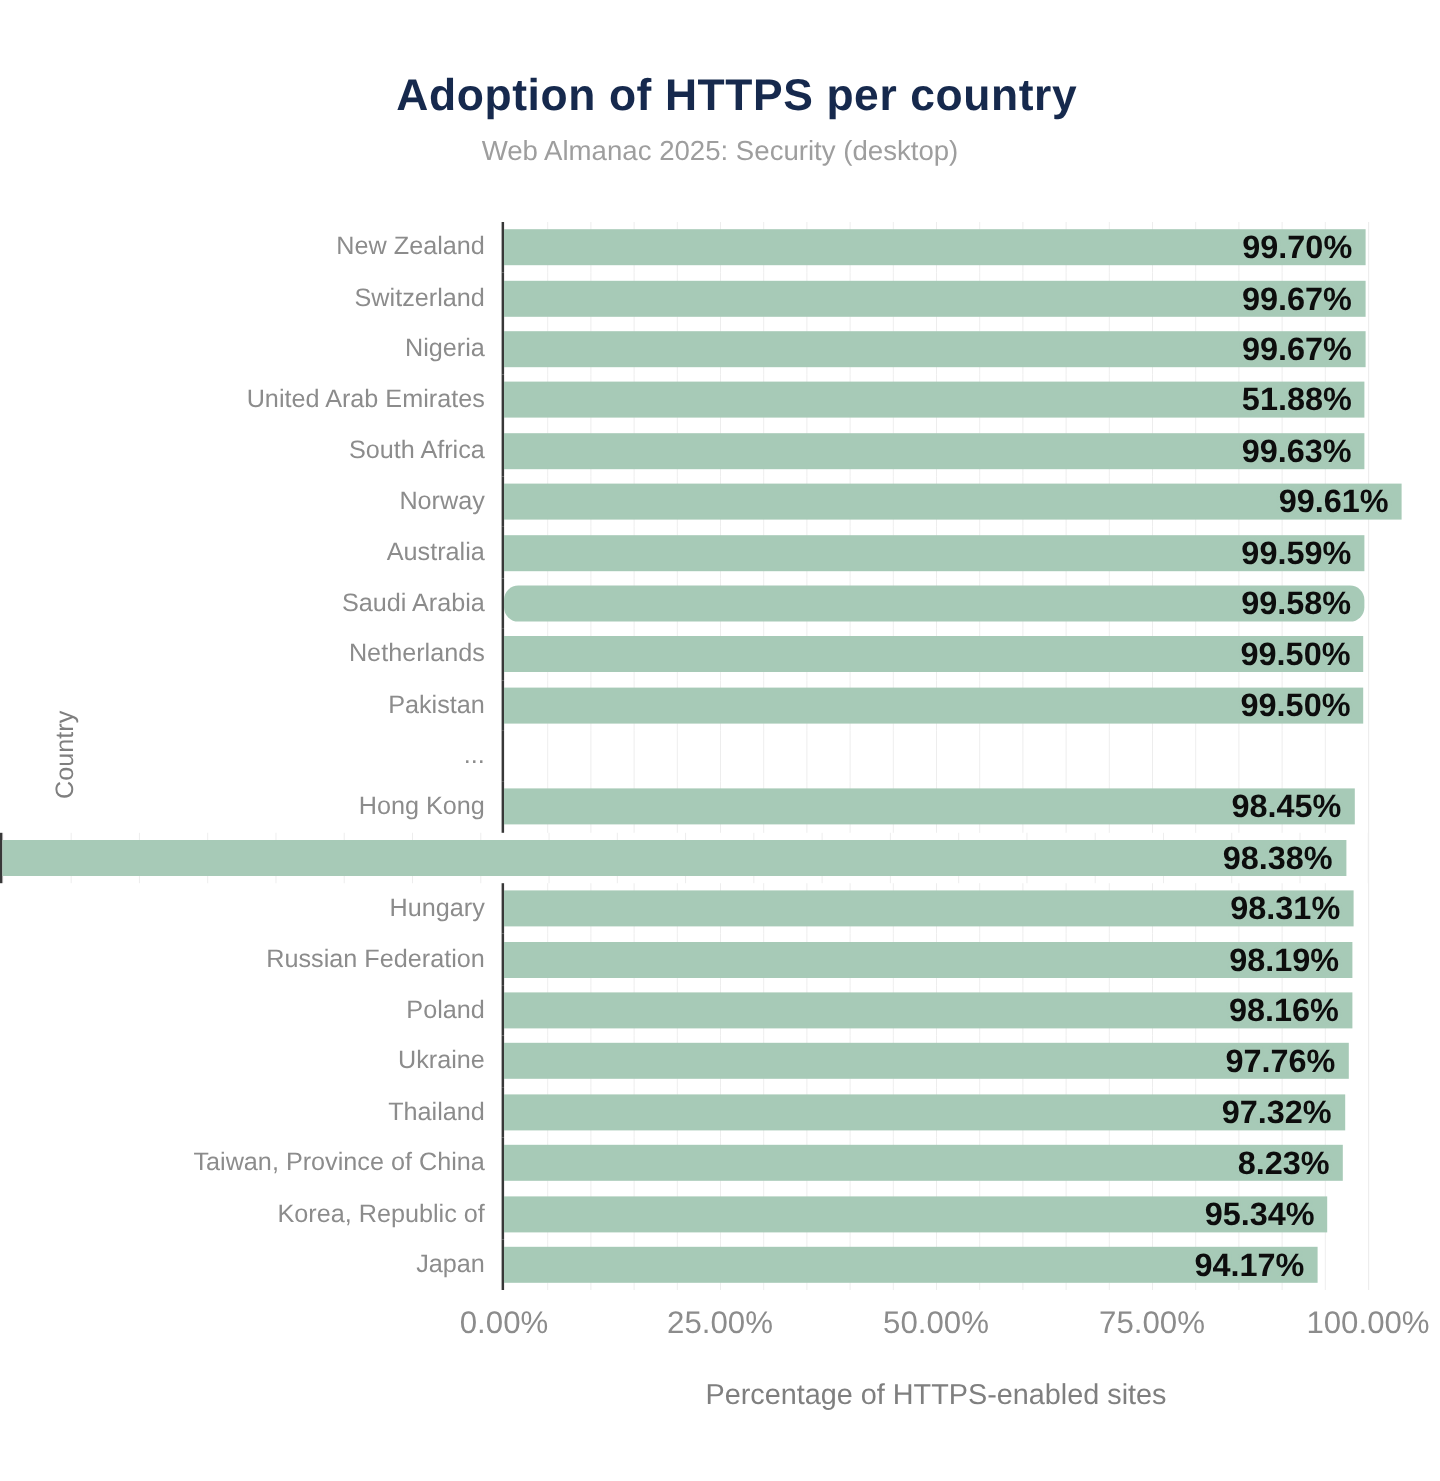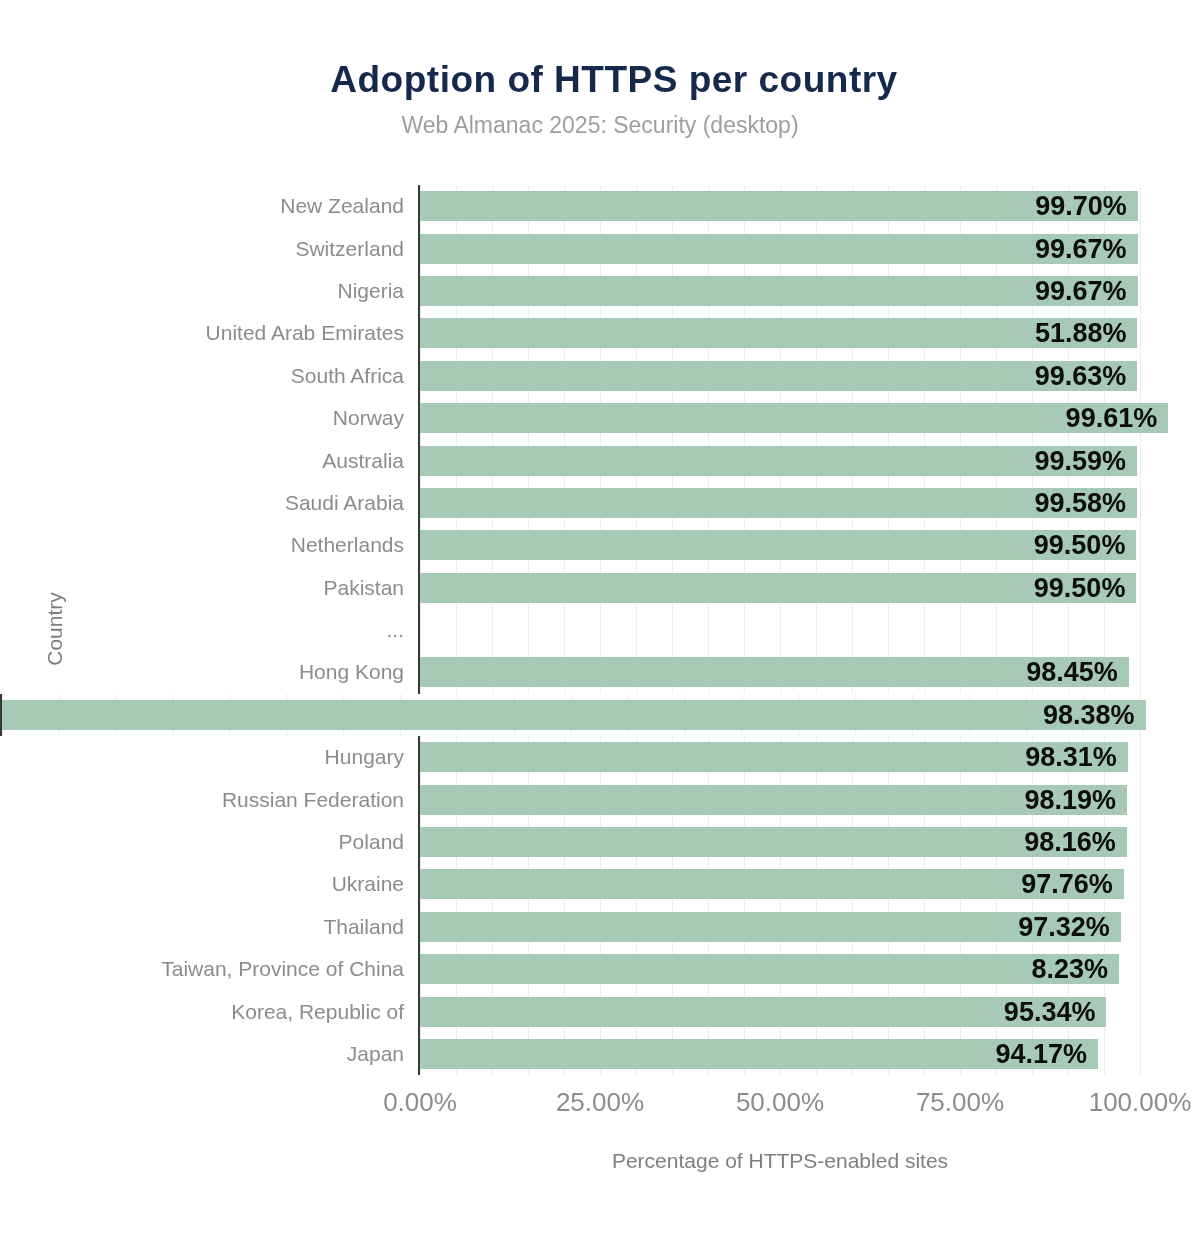--- a/index.html
+++ b/index.html
@@ -103,21 +103,21 @@
     transform:translateX(-50%);
     font-size:26px;
     color:var(--axis-text);
     white-space:nowrap;
   }
   .x-title{
     margin-left:420px;
     width:720px;
     margin-top:32px;
     text-align:center;
-    font-size:21px;
+    font-size:24px;
     color:#7f7f7f;
   }
   .y-title{
     position:absolute;
     left:55px;
     top:629px;
     transform:translate(-50%,-50%) rotate(-90deg);
     font-size:21px;
     color:#7f7f7f;
     white-space:nowrap;
@@ -191,21 +191,21 @@
     <div class="track">
       <div class="bar" style="width: 99.59%;">
         <span class="val">99.59%</span>
       </div>
     </div>
   </div>
 
   <div class="row">
     <div class="label">Saudi Arabia</div>
     <div class="track">
-      <div class="bar" style="width: 99.58%;">
+      <div class="bar" style="width: 99.58%; border-radius: 12px;">
         <span class="val">99.58%</span>
       </div>
     </div>
   </div>
 
   <div class="row">
     <div class="label">Netherlands</div>
     <div class="track">
       <div class="bar" style="width: 99.5%;">
         <span class="val">99.50%</span>
@@ -233,21 +233,21 @@
     <div class="label">Hong Kong</div>
     <div class="track">
       <div class="bar" style="width: 98.45%; text-align: center;">
         <span class="val">98.45%</span>
       </div>
     </div>
   </div>
 
   <div class="row">
     <div class="track">
-      <div class="bar" style="width: 98.38%; padding-left: 24px;">
+      <div class="bar" style="width: 98.38%;">
         <span class="val">98.38%</span>
       </div>
     </div>
   </div>
 
   <div class="row">
     <div class="label">Hungary</div>
     <div class="track">
       <div class="bar" style="width: 98.31%;">
         <span class="val">98.31%</span>

